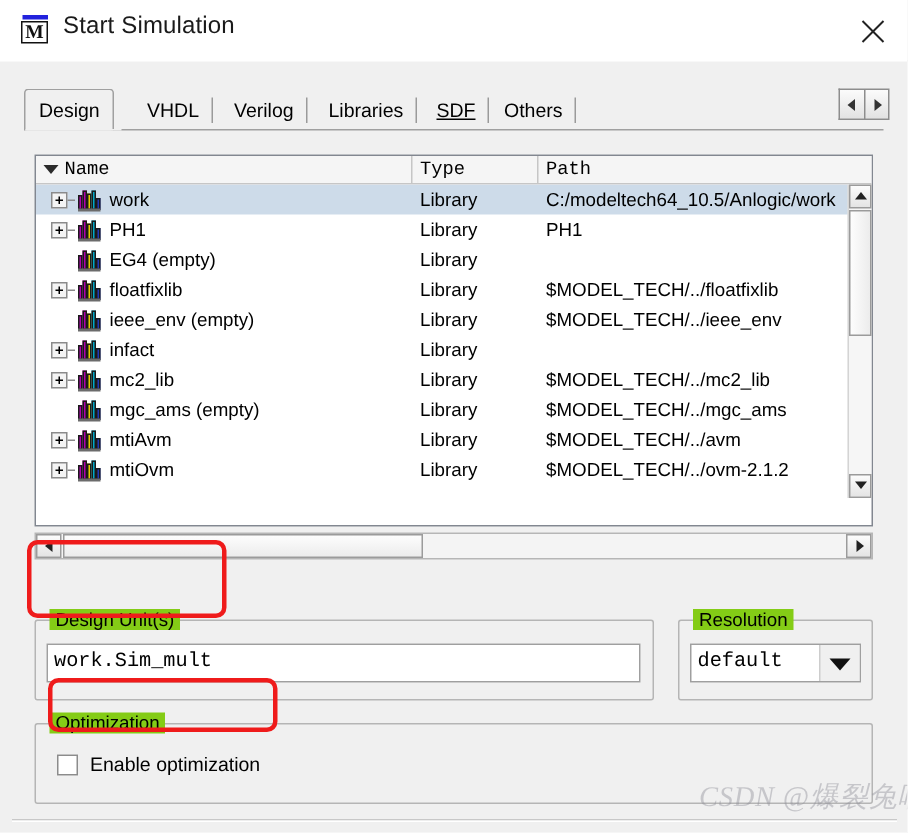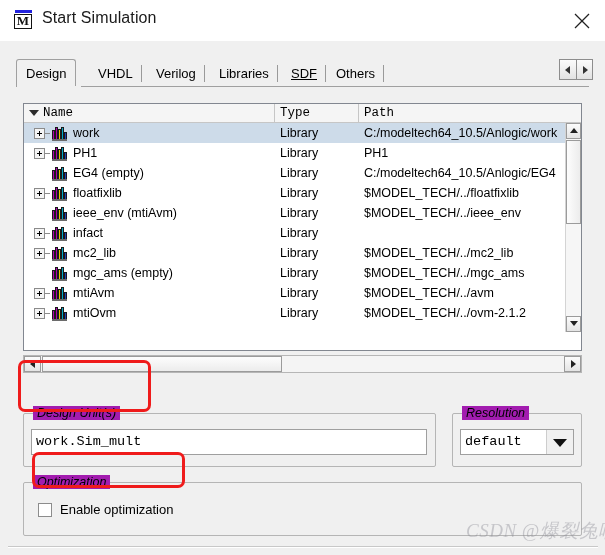--- a/index.html
+++ b/index.html
@@ -350,26 +350,25 @@
   
   .group {
     position: absolute;
     border: 1px solid #b5b5b5;
     border-radius: 2px;
     box-sizing: border-box;
   }
   .group > .legend {
     position: absolute;
     top: -8px; left: 9px;
-    background: #a21caf;
+    background: #84cc16;
     padding: 0 4px;
     font-size: 12.5px;
     color: #000;
     white-space: nowrap;
-    font-style: italic;
   }
   #grp-design   { left: 23px;  top: 372px; width: 413px; height: 54px; }
   #grp-res      { left: 452px; top: 372px; width: 130px; height: 54px; }
   #grp-opt      { left: 23px;  top: 441px; width: 559px; height: 54px; }
 
   .textinput {
     position: absolute;
     left: 7px; top: 15px;
     width: 396px; height: 26px;
     background: #ffffff;
@@ -573,21 +572,20 @@
             <span class="libicon">
               <span class="b1"></span>
               <span class="b2"></span>
               <span class="b3"></span>
               <span class="b4"></span>
               <span class="b5"></span>
               <span class="shelf"></span>
             </span>
             <span class="nm">EG4  (empty)</span>
             <span class="ty">Library</span>
-            <span class="pa">C:/modeltech64_10.5/Anlogic/EG4</span>
           </div>
           <div class="row">
             <span class="expander"></span>
             <span class="hline"></span>
             <span class="libicon">
               <span class="b1"></span>
               <span class="b2"></span>
               <span class="b3"></span>
               <span class="b4"></span>
               <span class="b5"></span>
@@ -599,21 +597,21 @@
           </div>
           <div class="row">
             <span class="libicon">
               <span class="b1"></span>
               <span class="b2"></span>
               <span class="b3"></span>
               <span class="b4"></span>
               <span class="b5"></span>
               <span class="shelf"></span>
             </span>
-            <span class="nm">ieee_env  (mtiAvm)</span>
+            <span class="nm">ieee_env  (empty)</span>
             <span class="ty">Library</span>
             <span class="pa">$MODEL_TECH/../ieee_env</span>
           </div>
           <div class="row">
             <span class="expander"></span>
             <span class="hline"></span>
             <span class="libicon">
               <span class="b1"></span>
               <span class="b2"></span>
               <span class="b3"></span>

